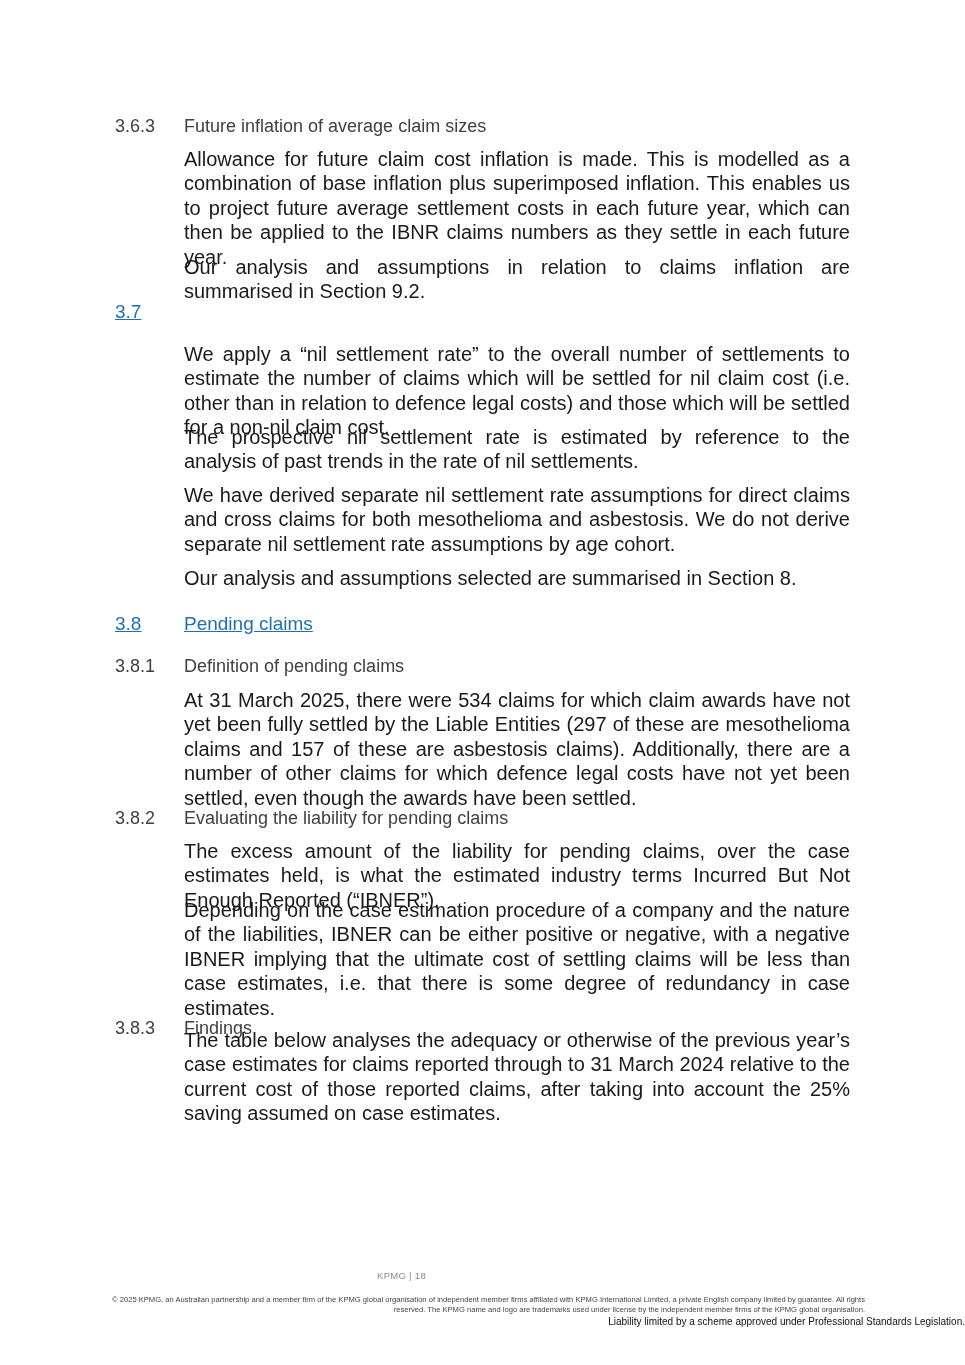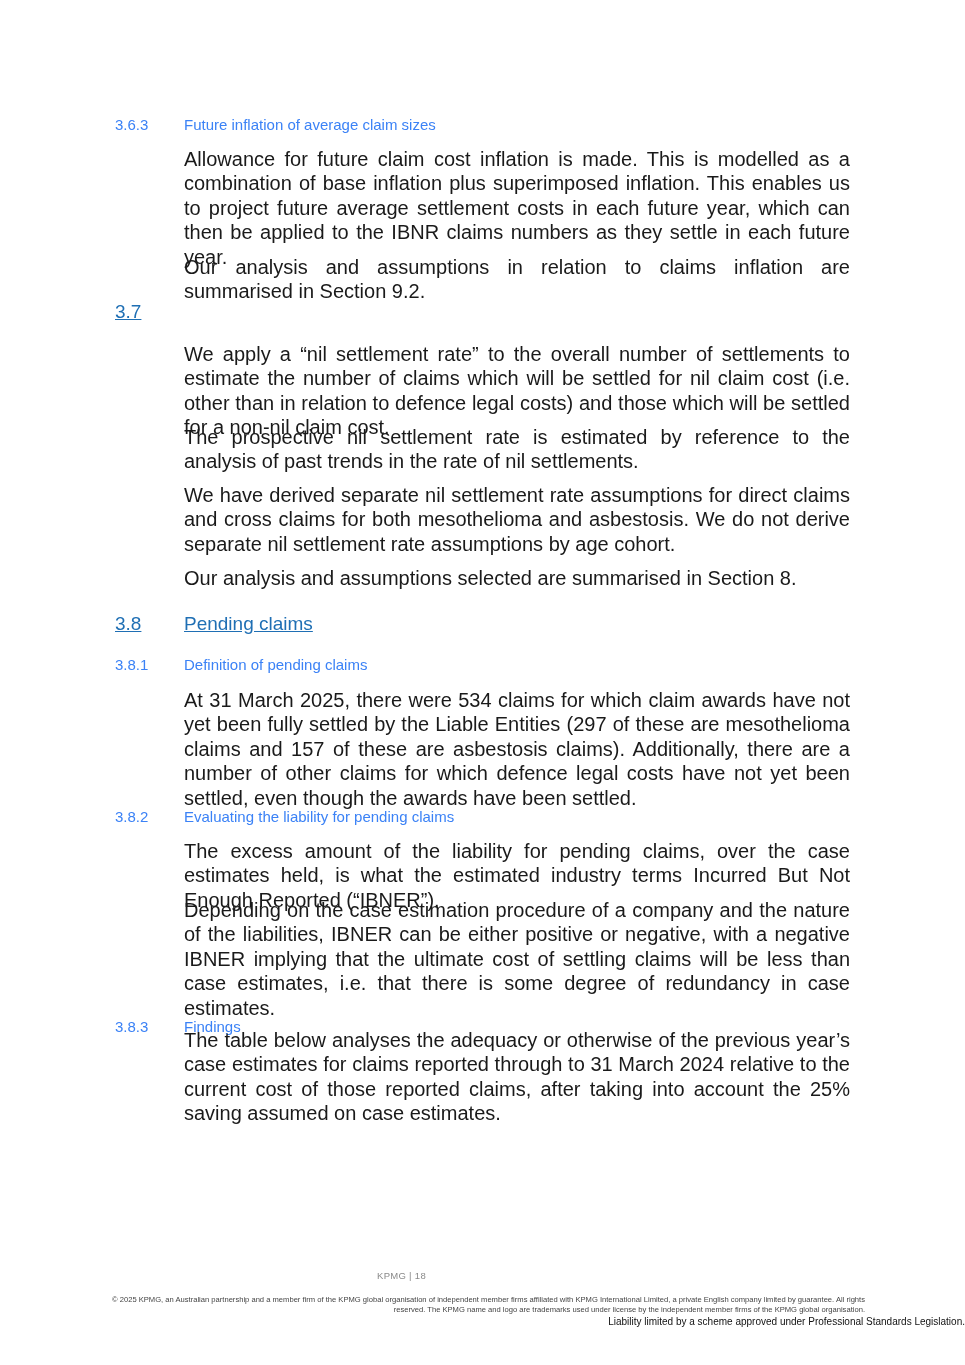--- a/index.html
+++ b/index.html
@@ -1,18 +1,18 @@
 <!DOCTYPE html>
 <html><head>
   <meta charset="utf-8">
   <style>
     html, body { margin: 0; padding: 0; background: #ffffff; }
     body { width: 965px; height: 1365px; position: relative; font-family: "Liberation Sans", sans-serif; color: #1a1a1a; overflow: hidden; }
     .page { position: absolute; left: 0; top: 0; width: 965px; height: 1365px; }
-    .h3 { position: absolute; left: 115px; font-size: 15px; color: #3b82f6; display: flex; }
+    .h3 { position: absolute; left: 115px; font-size: 18px; color: #404040; display: flex; }
     .h2 { position: absolute; left: 115px; font-size: 19px; color: #1f6fb4; display: flex; text-decoration: underline; }
     .num { display: inline-block; width: 69px; }
     .para { position: absolute; left: 184px; width: 666px; font-size: 20px; line-height: 24.4px; text-align: justify; color: #1a1a1a; margin: 0; }
     .footer-page { position: absolute; left: 0; width: 803px; top: 1270px; text-align: center; font-size: 9.5px; color: #8a8a8a; letter-spacing: 0.3px; }
     .footer-copy { position: absolute; left: 100px; width: 765px; top: 1295px; text-align: right; font-size: 7.6px; line-height: 9.6px; color: #444; }
     .footer-liab { position: absolute; left: 0; width: 965px; top: 1316px; text-align: right; font-size: 10px; color: #111; }
   </style>
 </head>
 <body>
 

